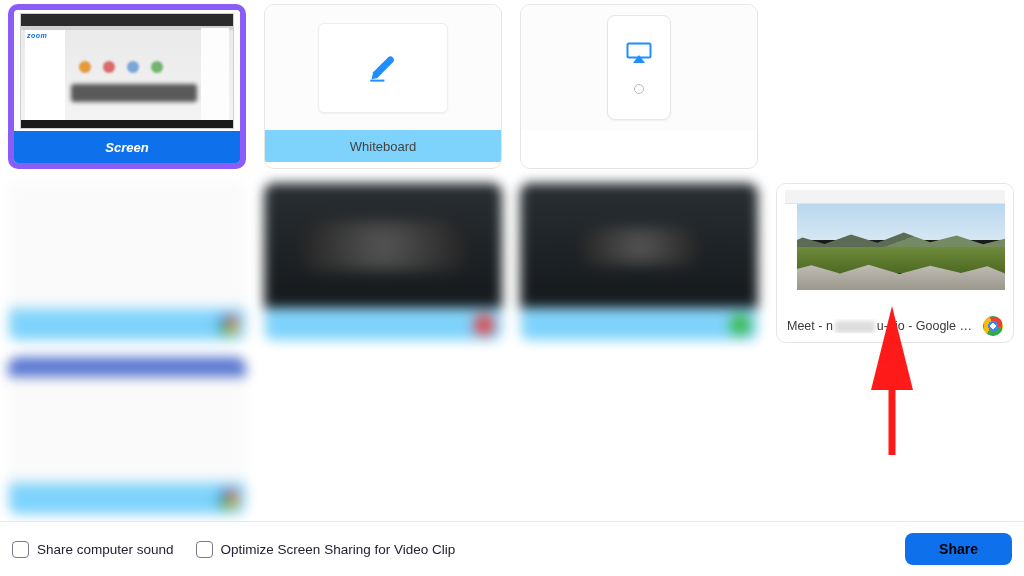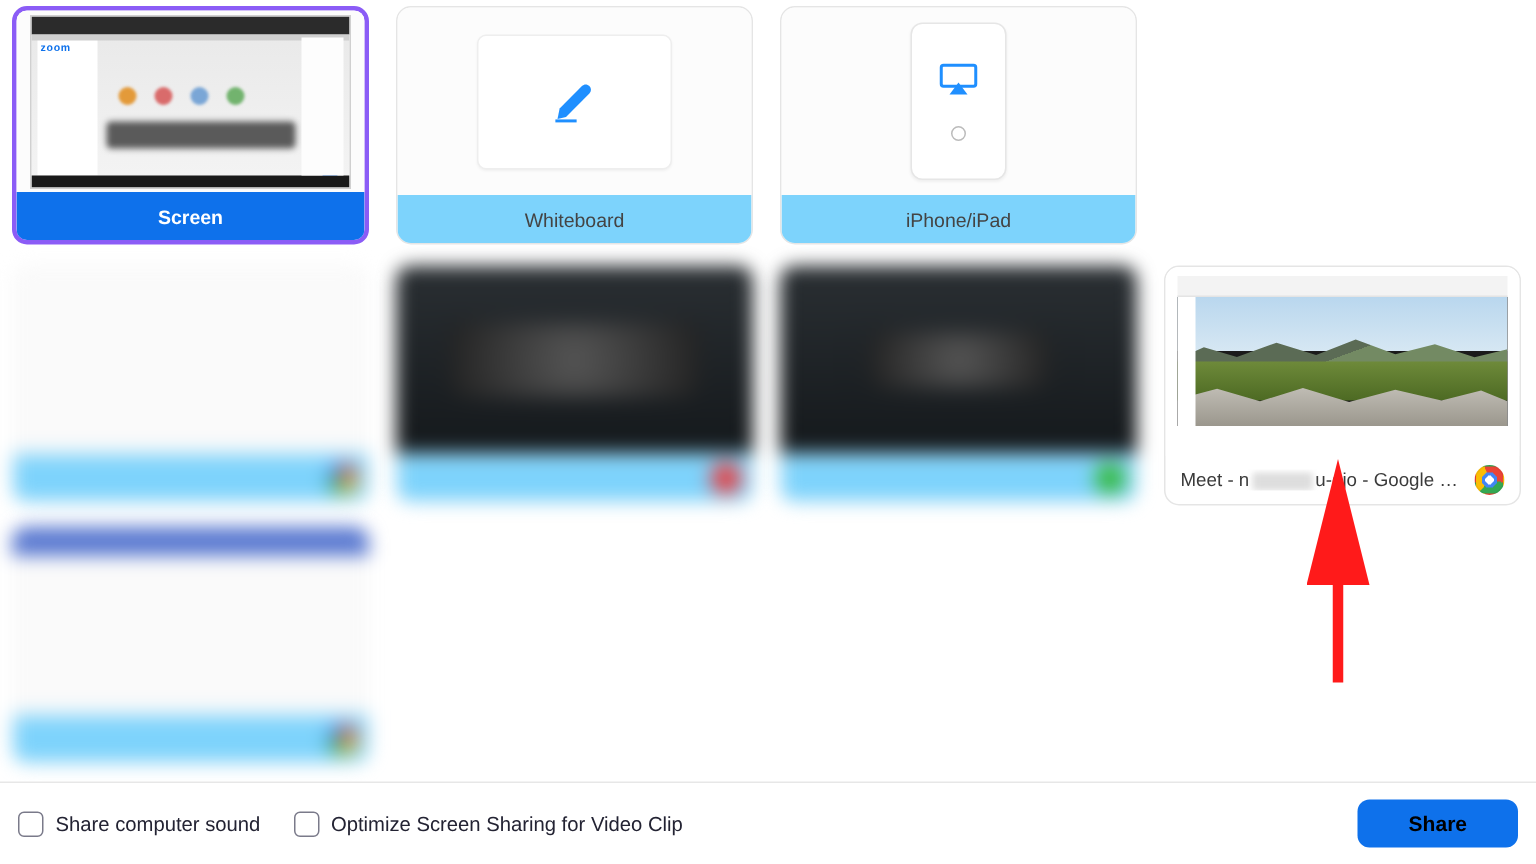--- a/index.html
+++ b/index.html
@@ -18,21 +18,21 @@
       grid-auto-rows: auto;
       gap: 14px 18px;
     }
     .tile {
       border: 1px solid #e5e5e5;
       border-radius: 10px;
       overflow: hidden;
       background: #fff;
       position: relative;
     }
-    .tile.selected { border: 3px solid #8b5cf6; }
+    .tile.selected { border: 6px solid #8b5cf6; font-style: italic; }
     .tile .preview {
       height: 125px;
       display: flex;
       align-items: center;
       justify-content: center;
       position: relative;
       background: #fcfcfc;
     }
     .tile.selected .preview { height: 121px; }
     .tile .label-bar {
@@ -184,21 +184,20 @@
   <div class="tile">
     <div class="preview">
       <div class="phone-card">
         <svg width="26" height="22" viewBox="0 0 26 22" fill="none">
           <rect x="1.5" y="1.5" width="23" height="14" rx="1.5" stroke="#1f8fff" stroke-width="2"></rect>
           <path d="M13 13 L19 21 L7 21 Z" fill="#1f8fff"></path>
         </svg>
         <div class="phone-home"></div>
       </div>
     </div>
-    <div class="label-bar">iPhone/iPad</div>
   </div>
 
   <div></div>
 
   <div class="tile blurred light">
     <div class="preview"></div>
     <div class="label-bar">
       <span class="corner-dot multi"></span>
     </div>
   </div>

